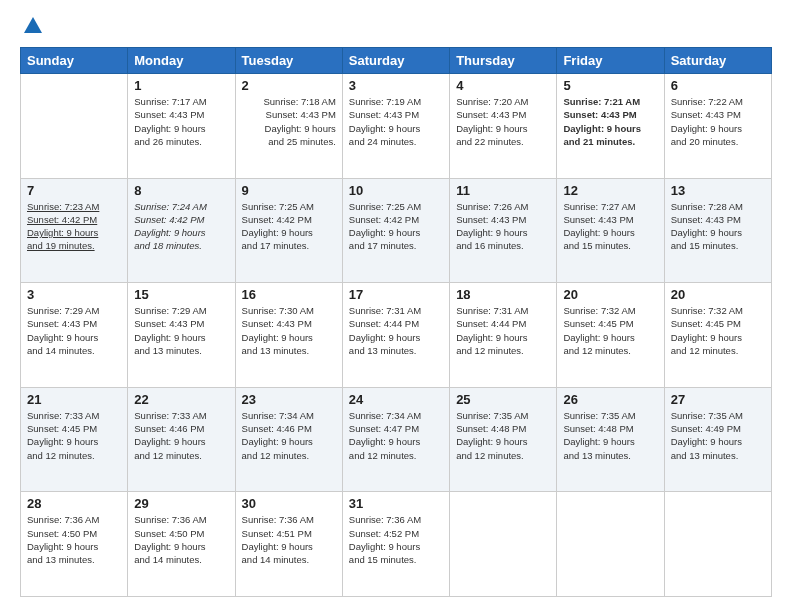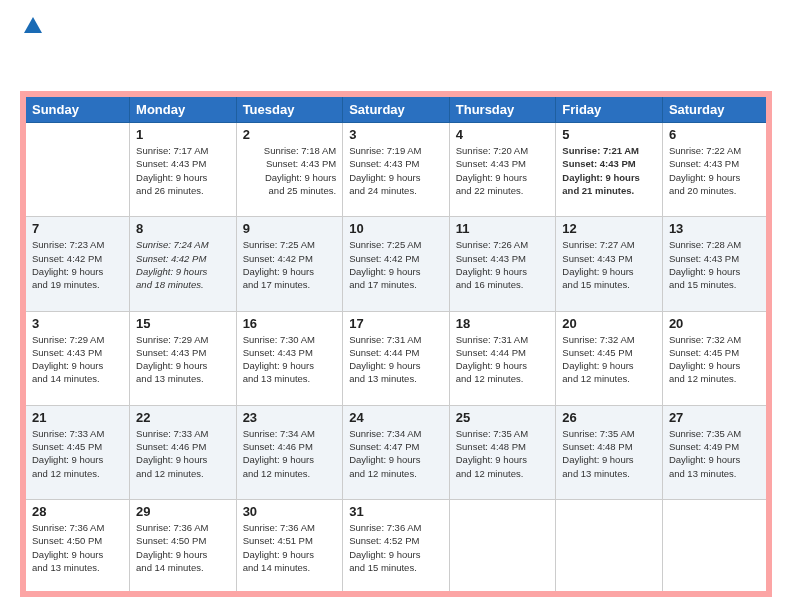--- a/index.html
+++ b/index.html
@@ -54,25 +54,24 @@
       font-size: 32px;
       font-weight: bold;
       color: #222;
     }
     .location {
       font-size: 14px;
       color: #555;
     }
     .calendar {
       flex: 1;
-      border: 6px solid #fca5a5;
+      border: 1px solid #fca5a5;
       border-collapse: collapse;
       width: 100%;
       table-layout: fixed;
-      margin-top: 44px;
     }
     .calendar th {
       background: #2a70c0;
       color: #fff;
       text-align: left;
       padding: 5px 6px;
       font-size: 13px;
       font-weight: bold;
       border: 1px solid #1e5fa0;
     }
@@ -179,21 +178,21 @@
             <div class="day-number">6</div>
             <div class="day-info" style="white-space: pre-line;">Sunrise: 7:22 AM
 Sunset: 4:43 PM
 Daylight: 9 hours
 and 20 minutes.</div>
           </td>
         </tr>
         <tr class="row-shaded">
           <td>
             <div class="day-number">7</div>
-            <div class="day-info" style="white-space: pre-line;">Sunrise: 7:23 AM
+            <div class="day-info" style="white-space: pre-line; text-decoration: underline;">Sunrise: 7:23 AM
 Sunset: 4:42 PM
 Daylight: 9 hours
 and 19 minutes.</div>
           </td>
           <td>
             <div class="day-number">8</div>
             <div class="day-info" style="white-space: pre-line; font-style: italic;">Sunrise: 7:24 AM
 Sunset: 4:42 PM
 Daylight: 9 hours
 and 18 minutes.</div>

